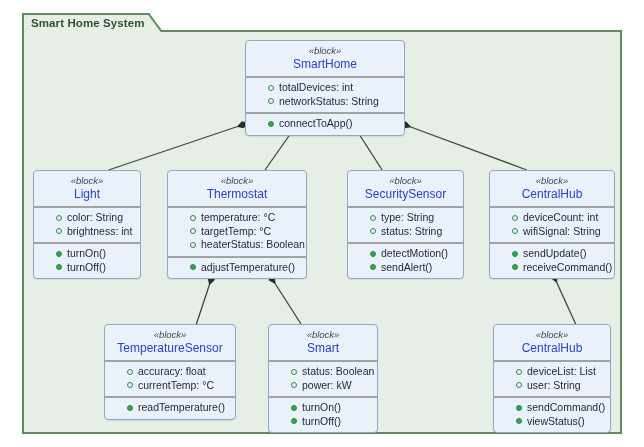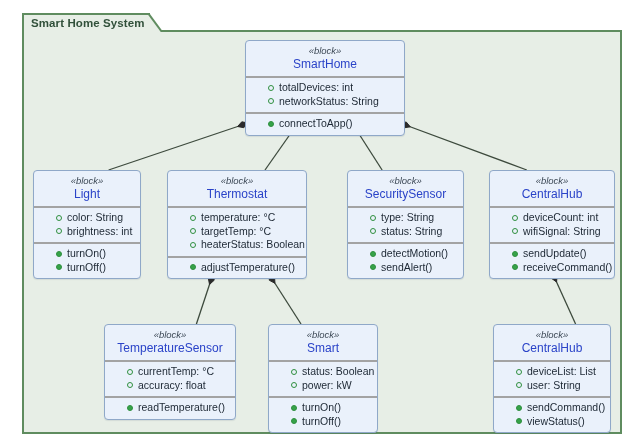--- a/index.html
+++ b/index.html
@@ -195,26 +195,26 @@
         </div>
       </div>
       <div class="block" style="left: 104px; top: 324px; width: 132px; min-height: 94px;">
         <div class="b-head">
           <div class="b-stereo">«block»</div>
           <div class="b-name">TemperatureSensor</div>
         </div>
         <div class="b-sec">
           <div class="b-row">
             <span class="dot attr"></span>
+            <span>accuracy: float</span>
+          </div>
+          <div class="b-row">
+            <span class="dot attr"></span>
             <span>currentTemp: °C</span>
           </div>
-          <div class="b-row">
-            <span class="dot attr"></span>
-            <span>accuracy: float</span>
-          </div>
         </div>
         <div class="b-sec">
           <div class="b-row">
             <span class="dot op"></span>
             <span>readTemperature()</span>
           </div>
         </div>
       </div>
       <div class="block" style="left: 268px; top: 324px; width: 110px; min-height: 102px;">
         <div class="b-head">

